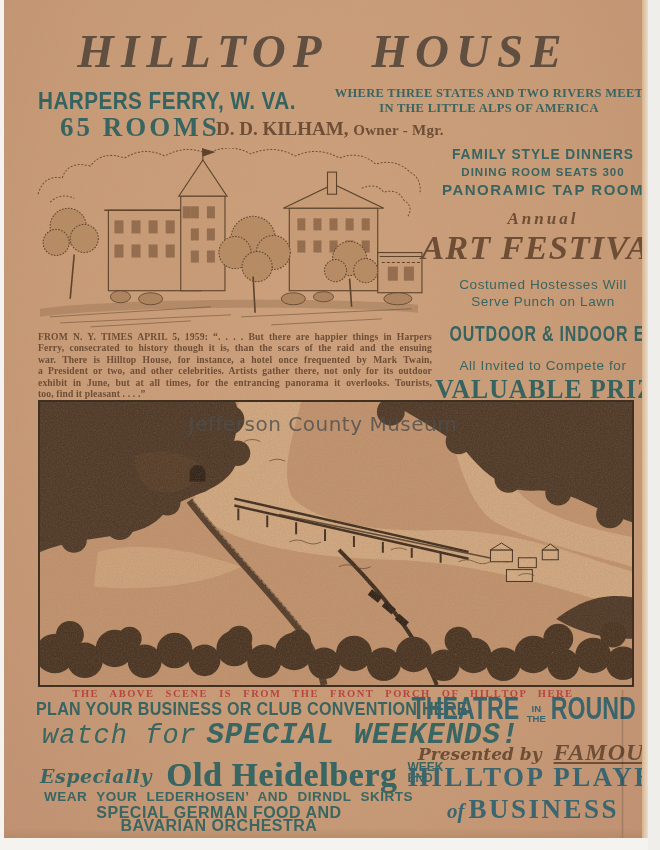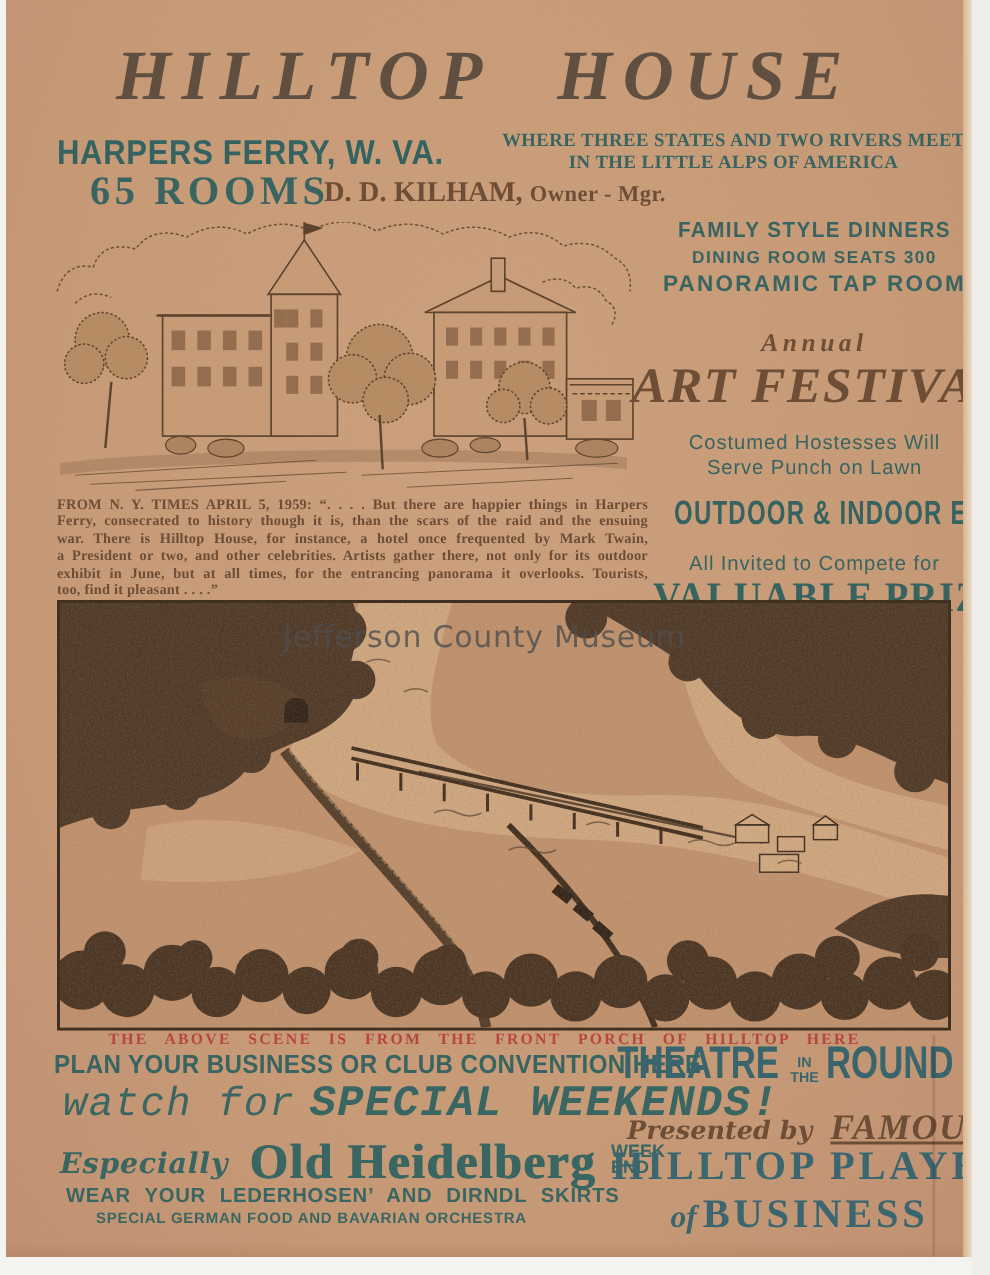--- a/index.html
+++ b/index.html
@@ -22,21 +22,21 @@
     font-weight:600;white-space:nowrap;}
   .owner small{font-size:15px;letter-spacing:.3px;}
 
   .hotel-illo{left:26px;top:148px;width:396px;height:184px;}
 
   .rightcol{left:422px;top:146px;width:234px;text-align:center;color:#34615e;}
   .rc1{font-family:"Liberation Sans",sans-serif;font-size:14.5px;font-weight:bold;letter-spacing:1px;transform:scaleX(.95);}
   .rc2{font-family:"Liberation Sans",sans-serif;font-size:11.5px;font-weight:bold;letter-spacing:1px;margin-top:4px;}
   .rc3{font-family:"Liberation Sans",sans-serif;font-size:15px;font-weight:600;letter-spacing:1.5px;margin-top:3px;}
   .annual{font-family:"Liberation Serif",serif;font-style:italic;font-weight:bold;font-size:17px;
-    color:#6b4a31;letter-spacing:3px;margin-top:21px;}
+    color:#6b4a31;letter-spacing:3px;margin-top:11px;}
   .festname{font-family:"Liberation Serif",serif;font-style:italic;font-weight:bold;font-size:33px;
     color:#6b4a31;letter-spacing:1px;margin-top:1px;white-space:nowrap;transform:scaleX(1.04);}
   .hostess{font-family:"Liberation Sans",sans-serif;font-size:13.5px;line-height:17px;letter-spacing:.6px;margin-top:9px;text-align:center;}
   .exhibit{font-family:"Liberation Sans",sans-serif;font-weight:bold;font-size:20px;margin-top:12px;
     transform:scale(.8,1.12);white-space:nowrap;letter-spacing:1px;color:#31605d;}
   .compete{font-family:"Liberation Sans",sans-serif;font-size:13.5px;letter-spacing:.6px;margin-top:13px;}
   .prizes{font-family:"Liberation Serif",serif;font-weight:bold;font-size:28px;margin-top:0px;
     transform:scaleX(.92);letter-spacing:1px;white-space:nowrap;color:#31605d;}
   .entry{font-family:"Liberation Sans",sans-serif;font-size:13.5px;letter-spacing:.6px;margin-top:1px;}
 
@@ -64,22 +64,22 @@
   .weekends .sw{font-size:29px;font-weight:600;letter-spacing:1px;}
 
   .heidelberg{left:36px;top:757px;display:flex;align-items:center;color:#35635f;white-space:nowrap;}
   .heidelberg .esp{font-family:"DejaVu Serif",serif;font-style:italic;font-weight:bold;font-size:19px;letter-spacing:.5px;}
   .heidelberg .oh{font-family:"Liberation Serif",serif;font-weight:bold;font-size:33px;letter-spacing:1px;
     margin-left:14px;text-shadow:.7px 0 0 #35635f;}
   .heidelberg .stack{font-family:"Liberation Sans",sans-serif;font-weight:bold;font-size:12px;line-height:11px;margin-left:10px;margin-top:-6px;}
 
   .wear{left:40px;top:789px;width:350px;text-align:center;font-family:"Liberation Sans",sans-serif;
     font-size:13.5px;font-weight:600;color:#35635f;letter-spacing:.5px;word-spacing:5px;white-space:nowrap;}
-  .german{left:60px;top:806px;width:310px;text-align:left;font-family:"Liberation Sans",sans-serif;
-    font-size:10px;font-weight:600;color:#35635f;letter-spacing:.5px;line-height:13px;}
+  .german{left:60px;top:806px;width:310px;text-align:center;font-family:"Liberation Sans",sans-serif;
+    font-size:16px;font-weight:600;color:#35635f;letter-spacing:.5px;line-height:13px;}
 
   .presented{left:414px;top:739px;width:240px;text-align:center;color:#6b4a31;white-space:nowrap;}
   .presented .pb{font-family:"DejaVu Serif",serif;font-style:italic;font-weight:bold;font-size:17px;}
   .presented .fam{font-family:"Liberation Serif",serif;font-style:italic;font-weight:bold;font-size:24px;letter-spacing:1px;margin-left:8px;text-decoration:underline;}
   .players{left:404px;top:762px;width:250px;text-align:center;color:#36636d;font-family:"Liberation Serif",serif;
     font-weight:600;letter-spacing:2.5px;}
   .players .l1{font-size:27px;white-space:nowrap;}
   .players .l2{font-size:27px;margin-top:1px;white-space:nowrap;}
   .players .of{font-style:italic;font-size:21px;letter-spacing:0;margin-right:4px;text-transform:none;}
 

